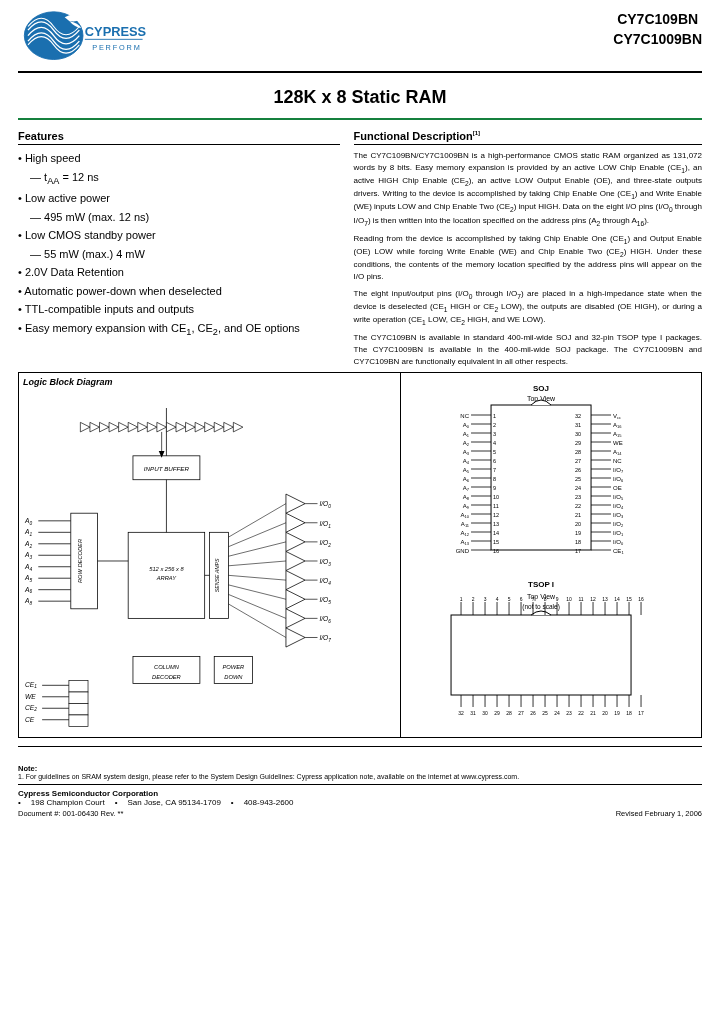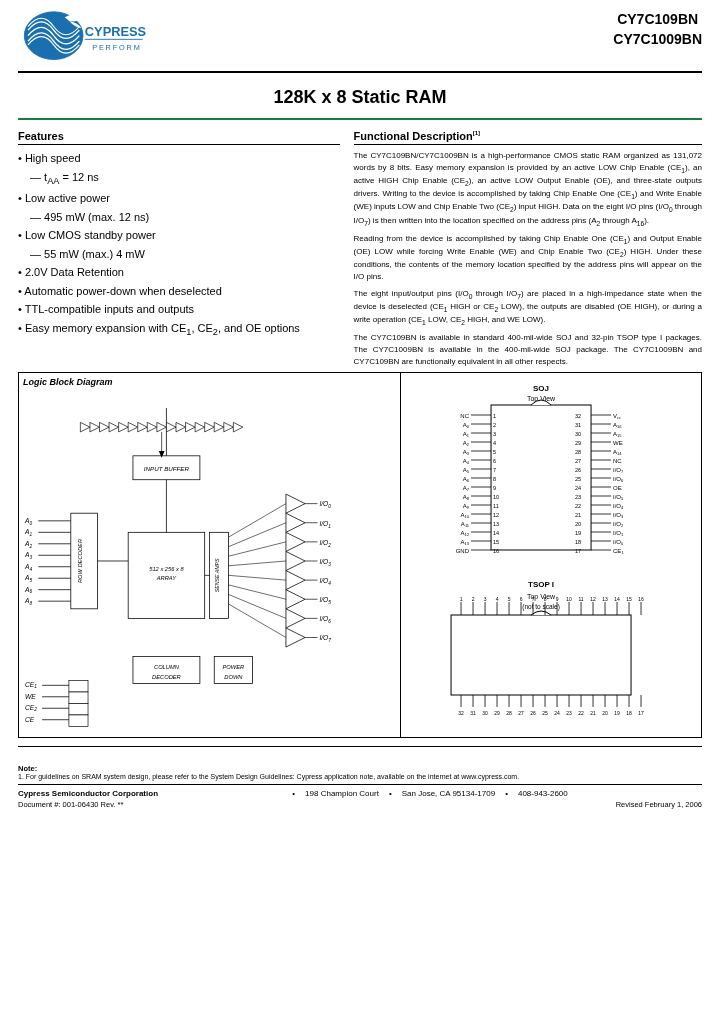--- a/index.html
+++ b/index.html
@@ -129,20 +129,21 @@
       border-top: 1px solid #000;
       padding-top: 17px;
     }
     .footer-bar {
       display: flex;
       justify-content: space-between;
       align-items: flex-start;
       border-top: 1px solid #000;
       padding-top: 4px;
       font-size: 8px;
+      flex-direction: column;
     }
     .footer-center {
       display: flex;
       gap: 10px;
     }
     sup {
       font-size: 6px;
     }
   </style>
 </head>

